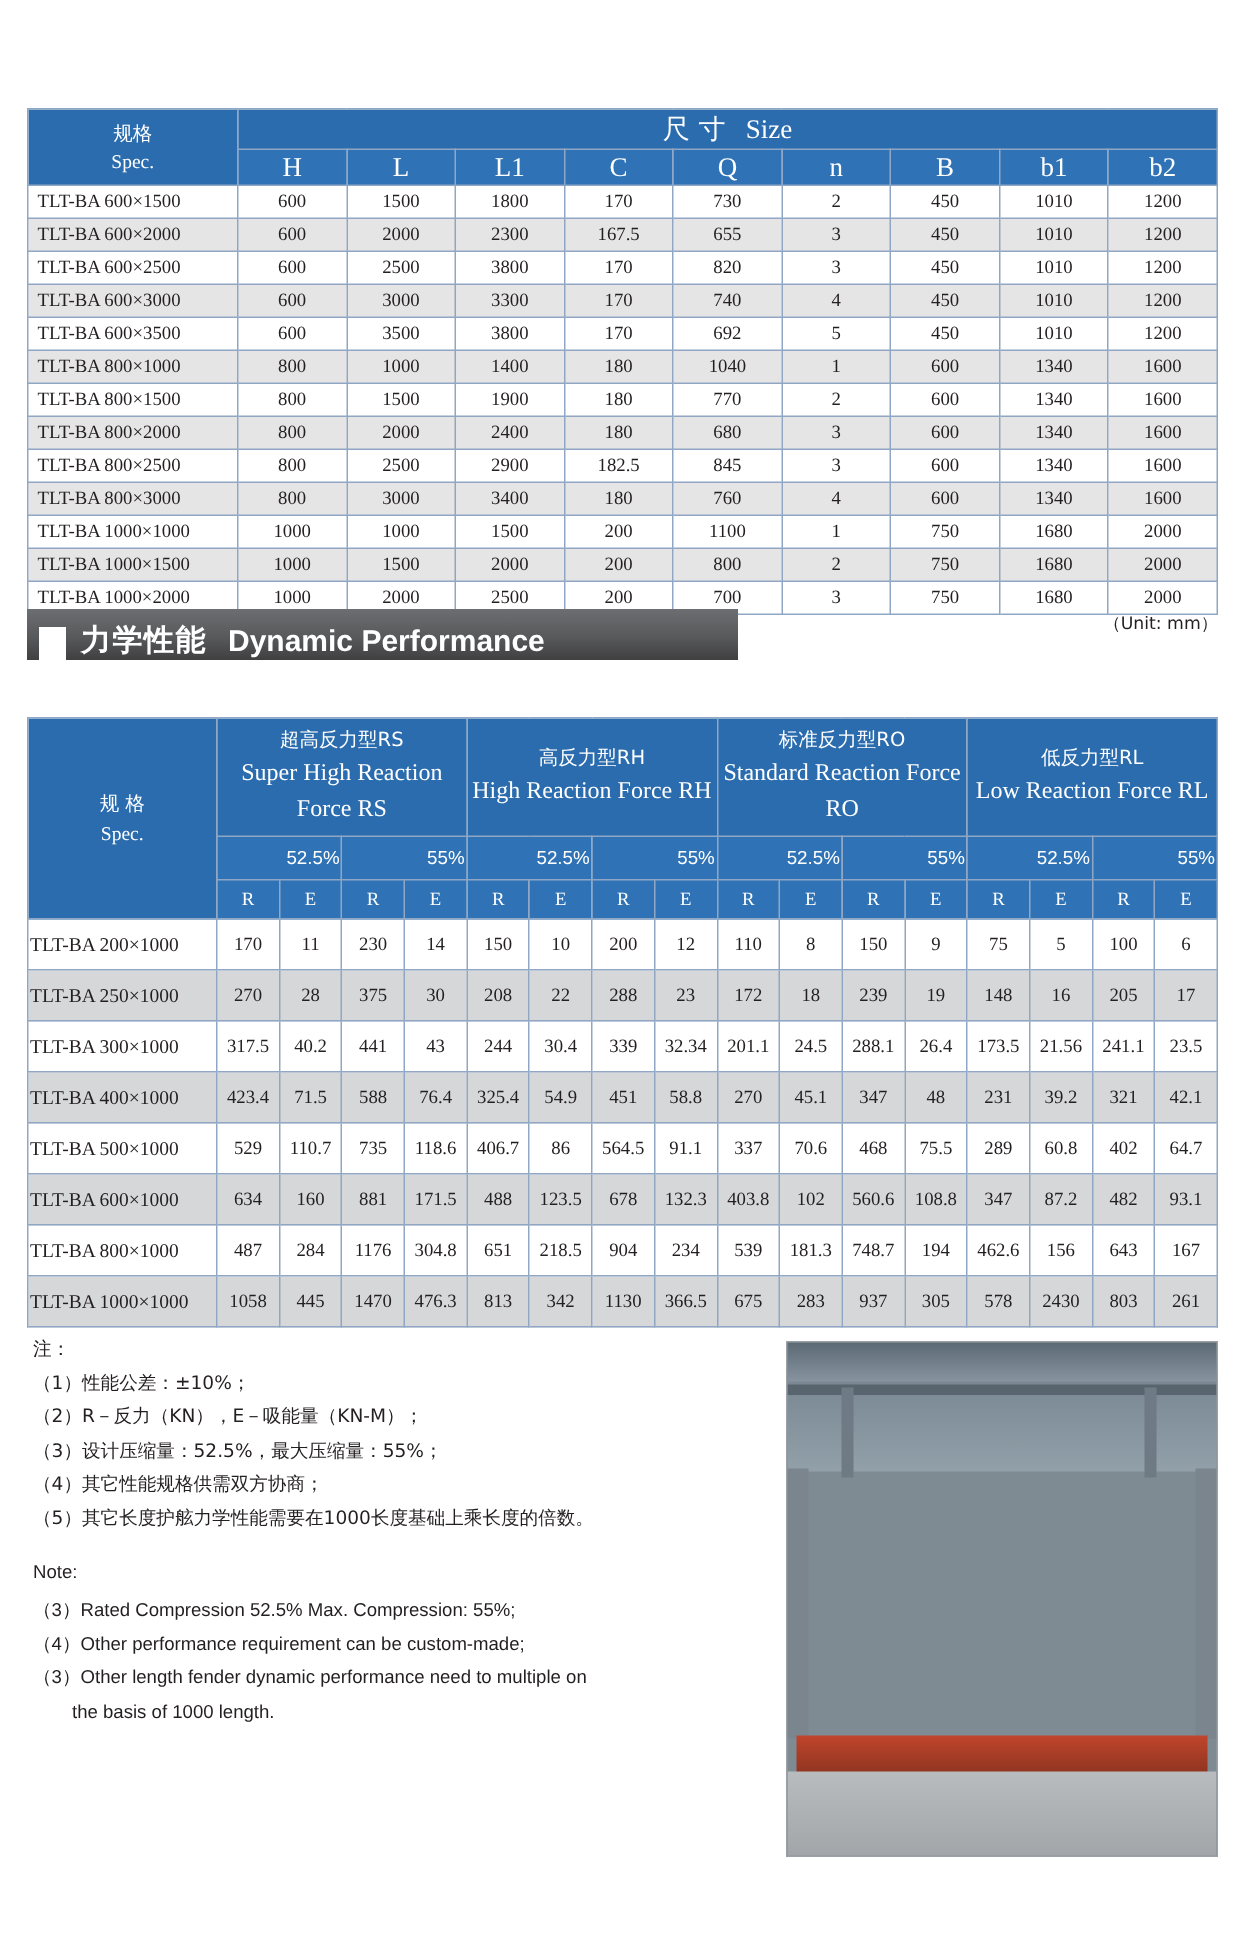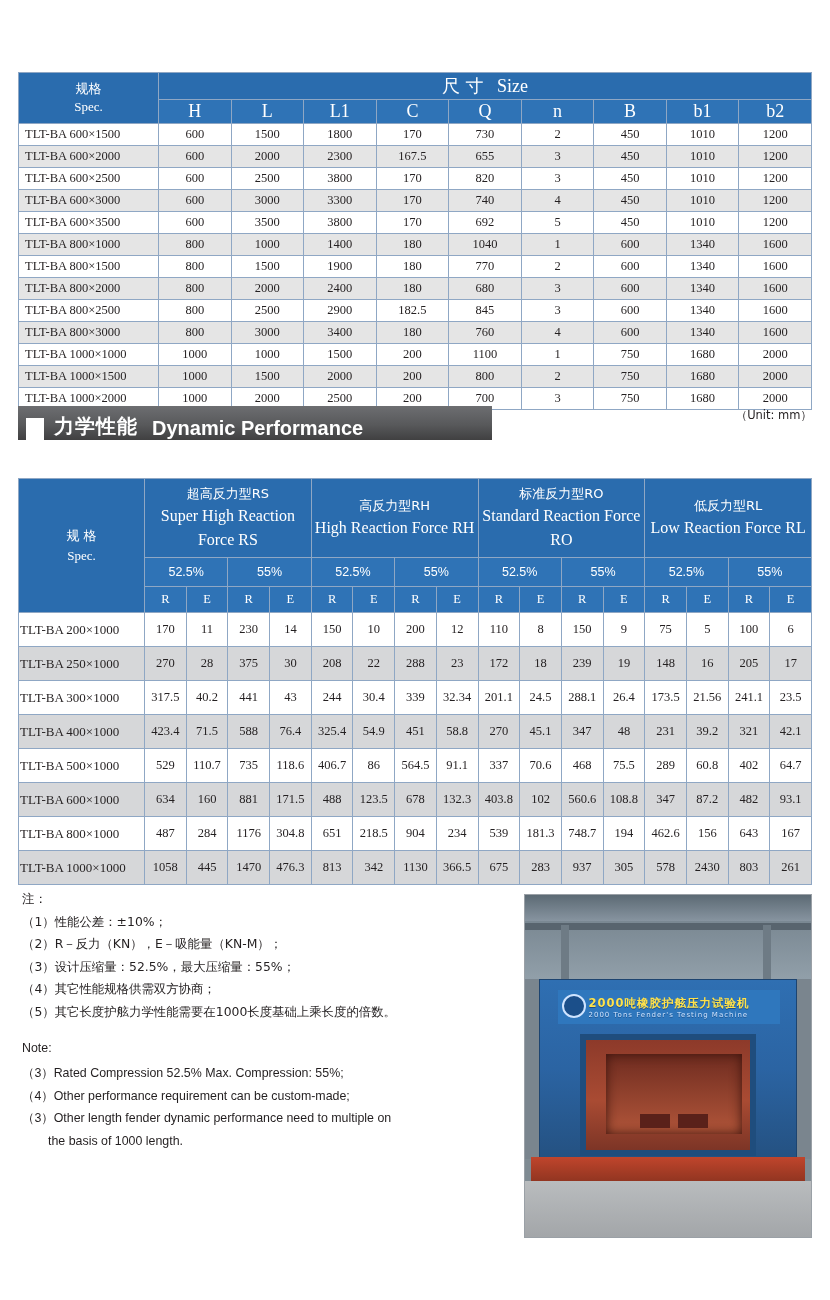--- a/index.html
+++ b/index.html
@@ -84,21 +84,21 @@
   .perf-table .spec-cell {
     font-family:"Liberation Serif", serif; font-size: 13px; text-align:left;
   }
   .perf-table tr.alt td { background:#d6d7d9; }
   .perf-table .grp {
     height: 78px; line-height:1.45; font-size: 12.5px;
   }
   .perf-table .grp .g-cn { font-family:"DejaVu Sans", sans-serif; font-size: 13px; display:block; }
   .perf-table .grp .g-en { font-family:"Liberation Serif", serif; font-size: 16px; display:block; font-weight:normal; }
   .perf-table .hdr-spec2 { height: 134px; font-size: 13px; line-height:1.5; }
-  .perf-table .pct { height: 28px; font-size: 12.5px; font-family:"Liberation Sans", sans-serif; }
+  .perf-table .pct { height: 28px; font-size: 12.5px; font-family:"Liberation Sans", sans-serif;text-align:right; }
   .perf-table .re { height: 26px; font-size: 12.5px; }
 
   
   .notes {
     position:absolute; left: 22px; top: 888px; width: 470px;
     font-family:"DejaVu Sans", sans-serif;
     font-size: 12.4px; color:#231f20; line-height: 1.82;
   }
   .notes .blk-en { margin-top: 14px; font-family:"Liberation Sans", sans-serif; font-size:12.4px; }
   .notes .indent { padding-left: 26px; display:block; }
@@ -585,34 +585,19 @@
   </div>
 
   <div class="photo">
     <div class="ph-sky"></div>
     <div class="ph-roof"></div>
     <div class="ph-beam"></div>
     <div class="ph-col1"></div>
     <div class="ph-col2"></div>
     <div class="ph-wall-l"></div>
     <div class="ph-wall-r"></div>
-    <div class="ph-mach">
-      <div class="ph-sign">
-        <span>
-          <span>2000吨橡胶护舷压力试验机</span>
-          <span class="sub">2000 Tons Fender's Testing Machine</span>
-        </span>
-      </div>
-      <div class="ph-logo"></div>
-      <div class="ph-cav">
-        <div class="ph-cav-in">
-          <div class="ph-cav-sl1"></div>
-          <div class="ph-cav-sl2"></div>
-        </div>
-      </div>
-    </div>
     <div class="ph-base"></div>
     <div class="ph-floor">
       
     </div>
   </div>
 
 </div>
 
 </body></html>

